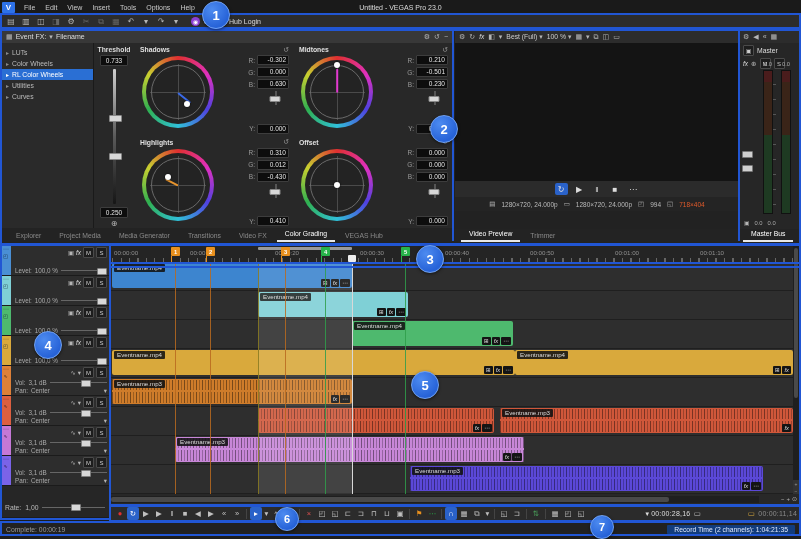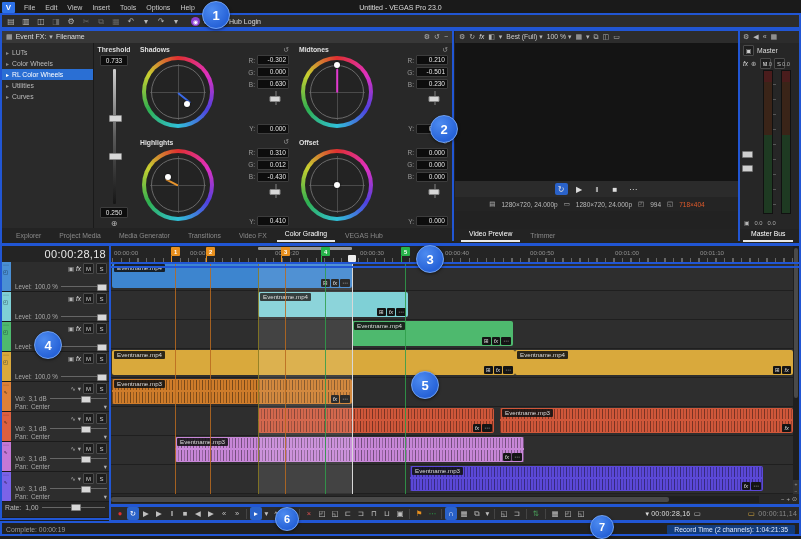--- a/index.html
+++ b/index.html
@@ -483,21 +483,20 @@
         <span>0.0</span>
         <span>0.0</span>
       </div>
       <div class="dtabs">
         <span class="dtab act">Master Bus</span>
       </div>
     </div>
   </div>
 
   <div id="tl-left" class="abs">
-    <div id="timebox">00:00:28,18</div>
 
     <div class="th">
       <div class="strip" style="background:#4a8fd4">
           <span class="sd">⋯</span>
           <span class="ico" style="font-size:5px;color:#123">◰</span>
         </div>
       <div class="tc">
         <div class="r1">
             <span class="ico">▣</span>
             <span class="fxb">fx</span>

